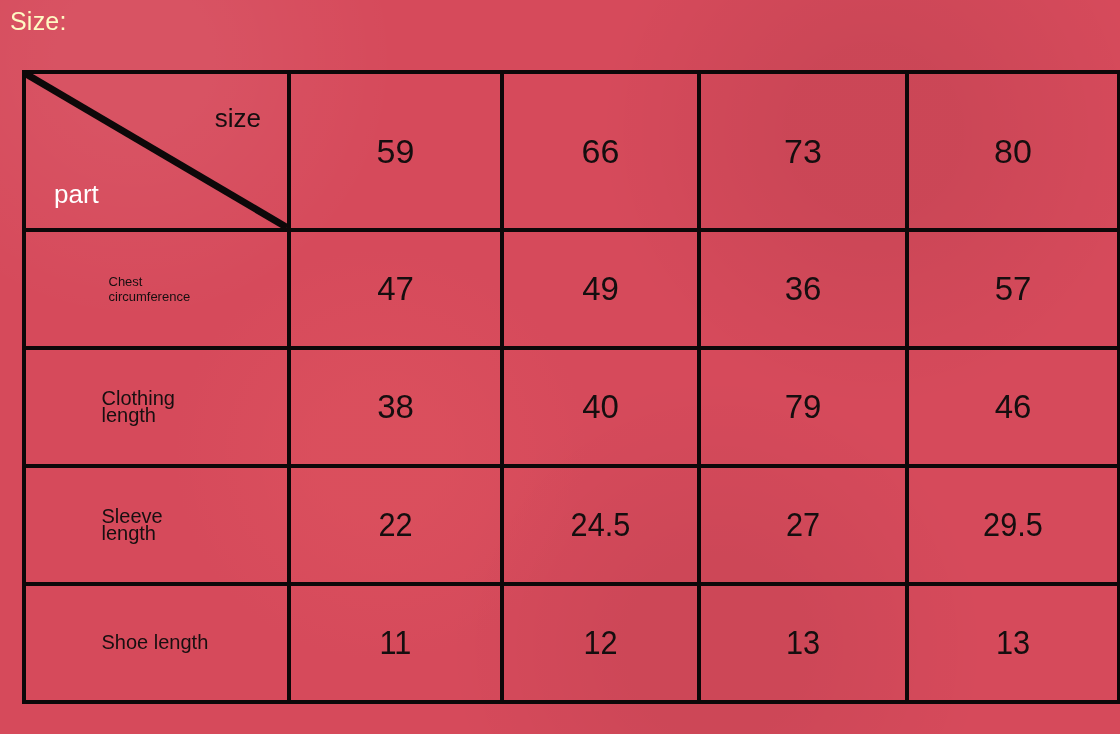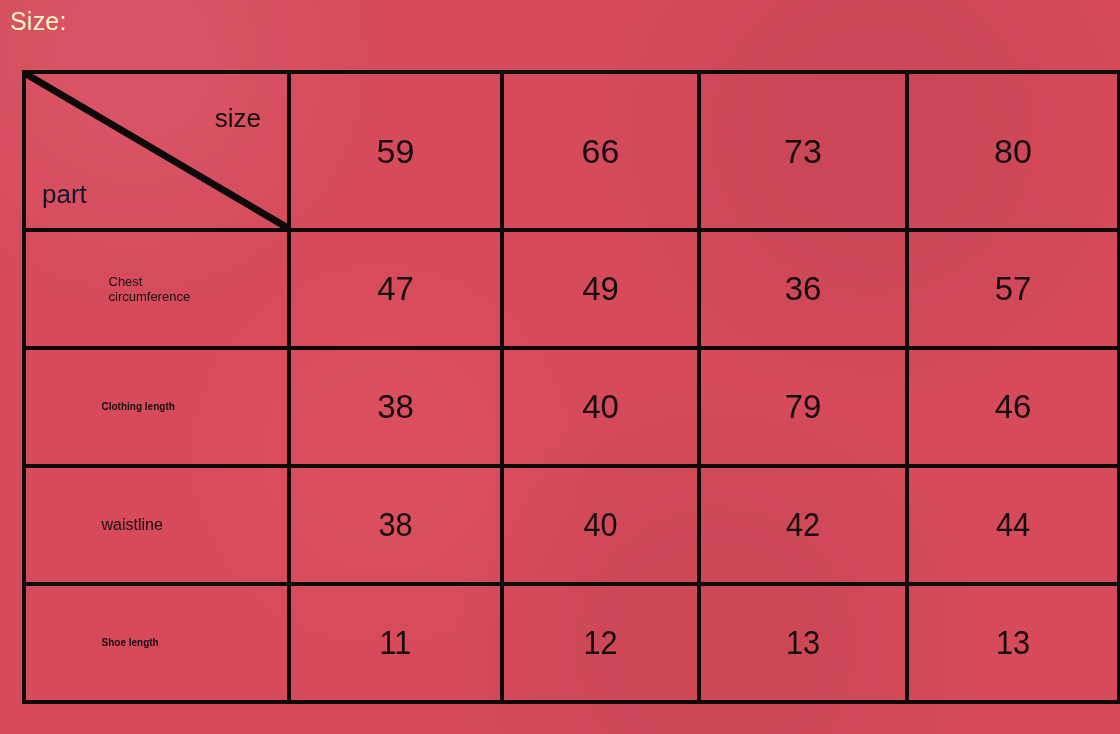--- a/index.html
+++ b/index.html
@@ -82,25 +82,25 @@
     position: absolute;
     right: 26px;
     top: 30px;
     font-size: 26px;
     line-height: 28px;
     color: #150e0f;
     margin-left: 28px;
   }
   .corner-part {
     position: absolute;
-    left: 16px;
+    left: 28px;
     bottom: 20px;
     font-size: 26px;
     line-height: 28px;
-    color: #0f172a;
+    color: #ffffff;
   }
 
   
   td.head-size {
     font-size: 34px;
     line-height: 38px;
     font-weight: 400;
   }
 
   
@@ -118,24 +118,23 @@
     color: #170f10;
     word-wrap: break-word;
     overflow-wrap: anywhere;
   }
   .row-label-text.lg {
     font-size: 16px;
     line-height: 19px;
     width: 110px;
   }
   .row-label-text.md {
-    font-size: 10px;
+    font-size: 20px;
     line-height: 17px;
     width: 110px;
-    font-weight: bold;
   }
 
   
   td.value-cell {
     font-size: 33px;
     line-height: 38px;
     color: #170f10;
   }
   td.value-cell.condensed {
     font-family: "Liberation Sans Narrow", "Liberation Sans", sans-serif;
@@ -187,30 +186,30 @@
       <tr>
         <td class="row-label">
           <span class="row-label-text md">Clothing length</span>
         </td>
         <td class="value-cell">38</td>
         <td class="value-cell">40</td>
         <td class="value-cell">79</td>
         <td class="value-cell">46</td>
       </tr>
 
-
-      <tr>
-        <td class="row-label">
-          <span class="row-label-text lg">waistline</span>
-        </td>
-        <td class="value-cell condensed">38</td>
-        <td class="value-cell condensed">40</td>
-        <td class="value-cell condensed">42</td>
-        <td class="value-cell condensed">44</td>
-      </tr>
+      <tr>
+        <td class="row-label">
+          <span class="row-label-text md">Sleeve length</span>
+        </td>
+        <td class="value-cell condensed">22</td>
+        <td class="value-cell condensed">24.5</td>
+        <td class="value-cell condensed">27</td>
+        <td class="value-cell condensed">29.5</td>
+      </tr>
+
 
 
       <tr>
         <td class="row-label">
           <span class="row-label-text md">Shoe length</span>
         </td>
         <td class="value-cell condensed">11</td>
         <td class="value-cell condensed">12</td>
         <td class="value-cell condensed">13</td>
         <td class="value-cell condensed">13</td>

